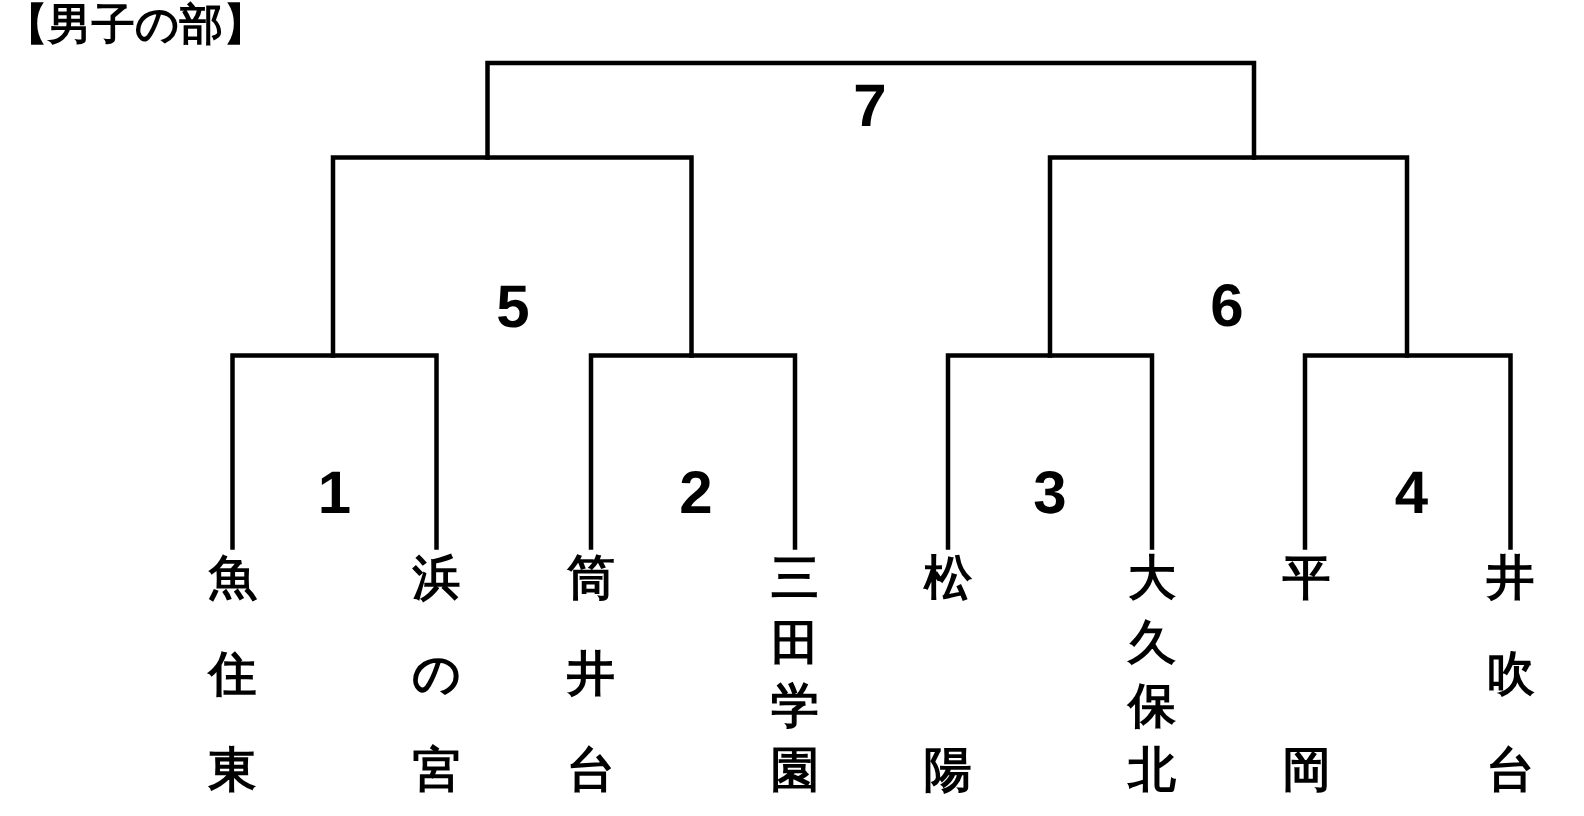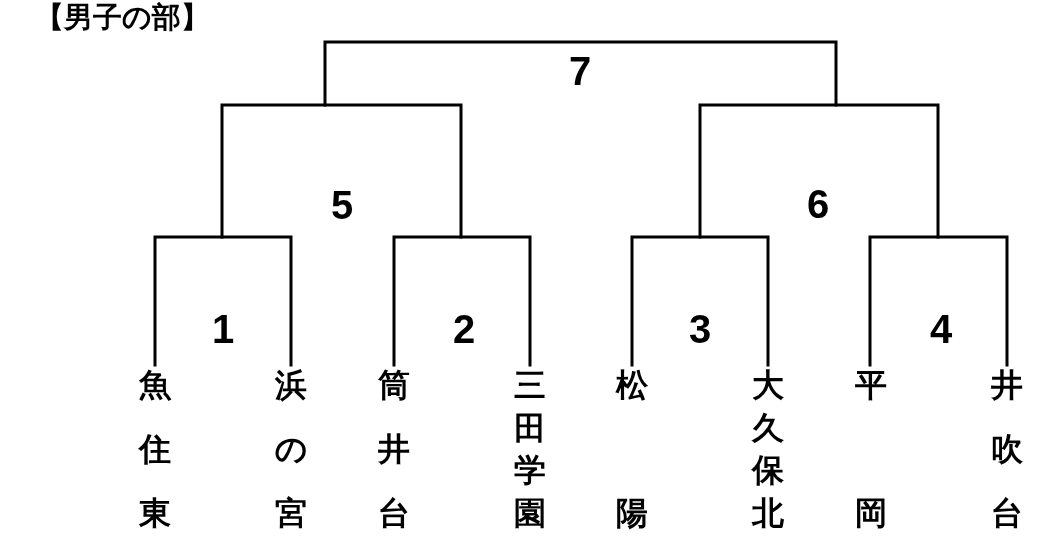--- a/index.html
+++ b/index.html
@@ -21,21 +21,20 @@
   }
   .title {
     position: absolute;
     left: 3px;
     top: 2px;
     font-size: 29px;
     font-weight: 800;
     letter-spacing: 0;
     line-height: 1.05;
     white-space: nowrap;
-    margin-left: 32px;
   }
   svg.lines {
     position: absolute;
     left: 0;
     top: 0;
   }
   .match-label {
     position: absolute;
     transform: translate(-50%, -50%);
     font-size: 40px;

